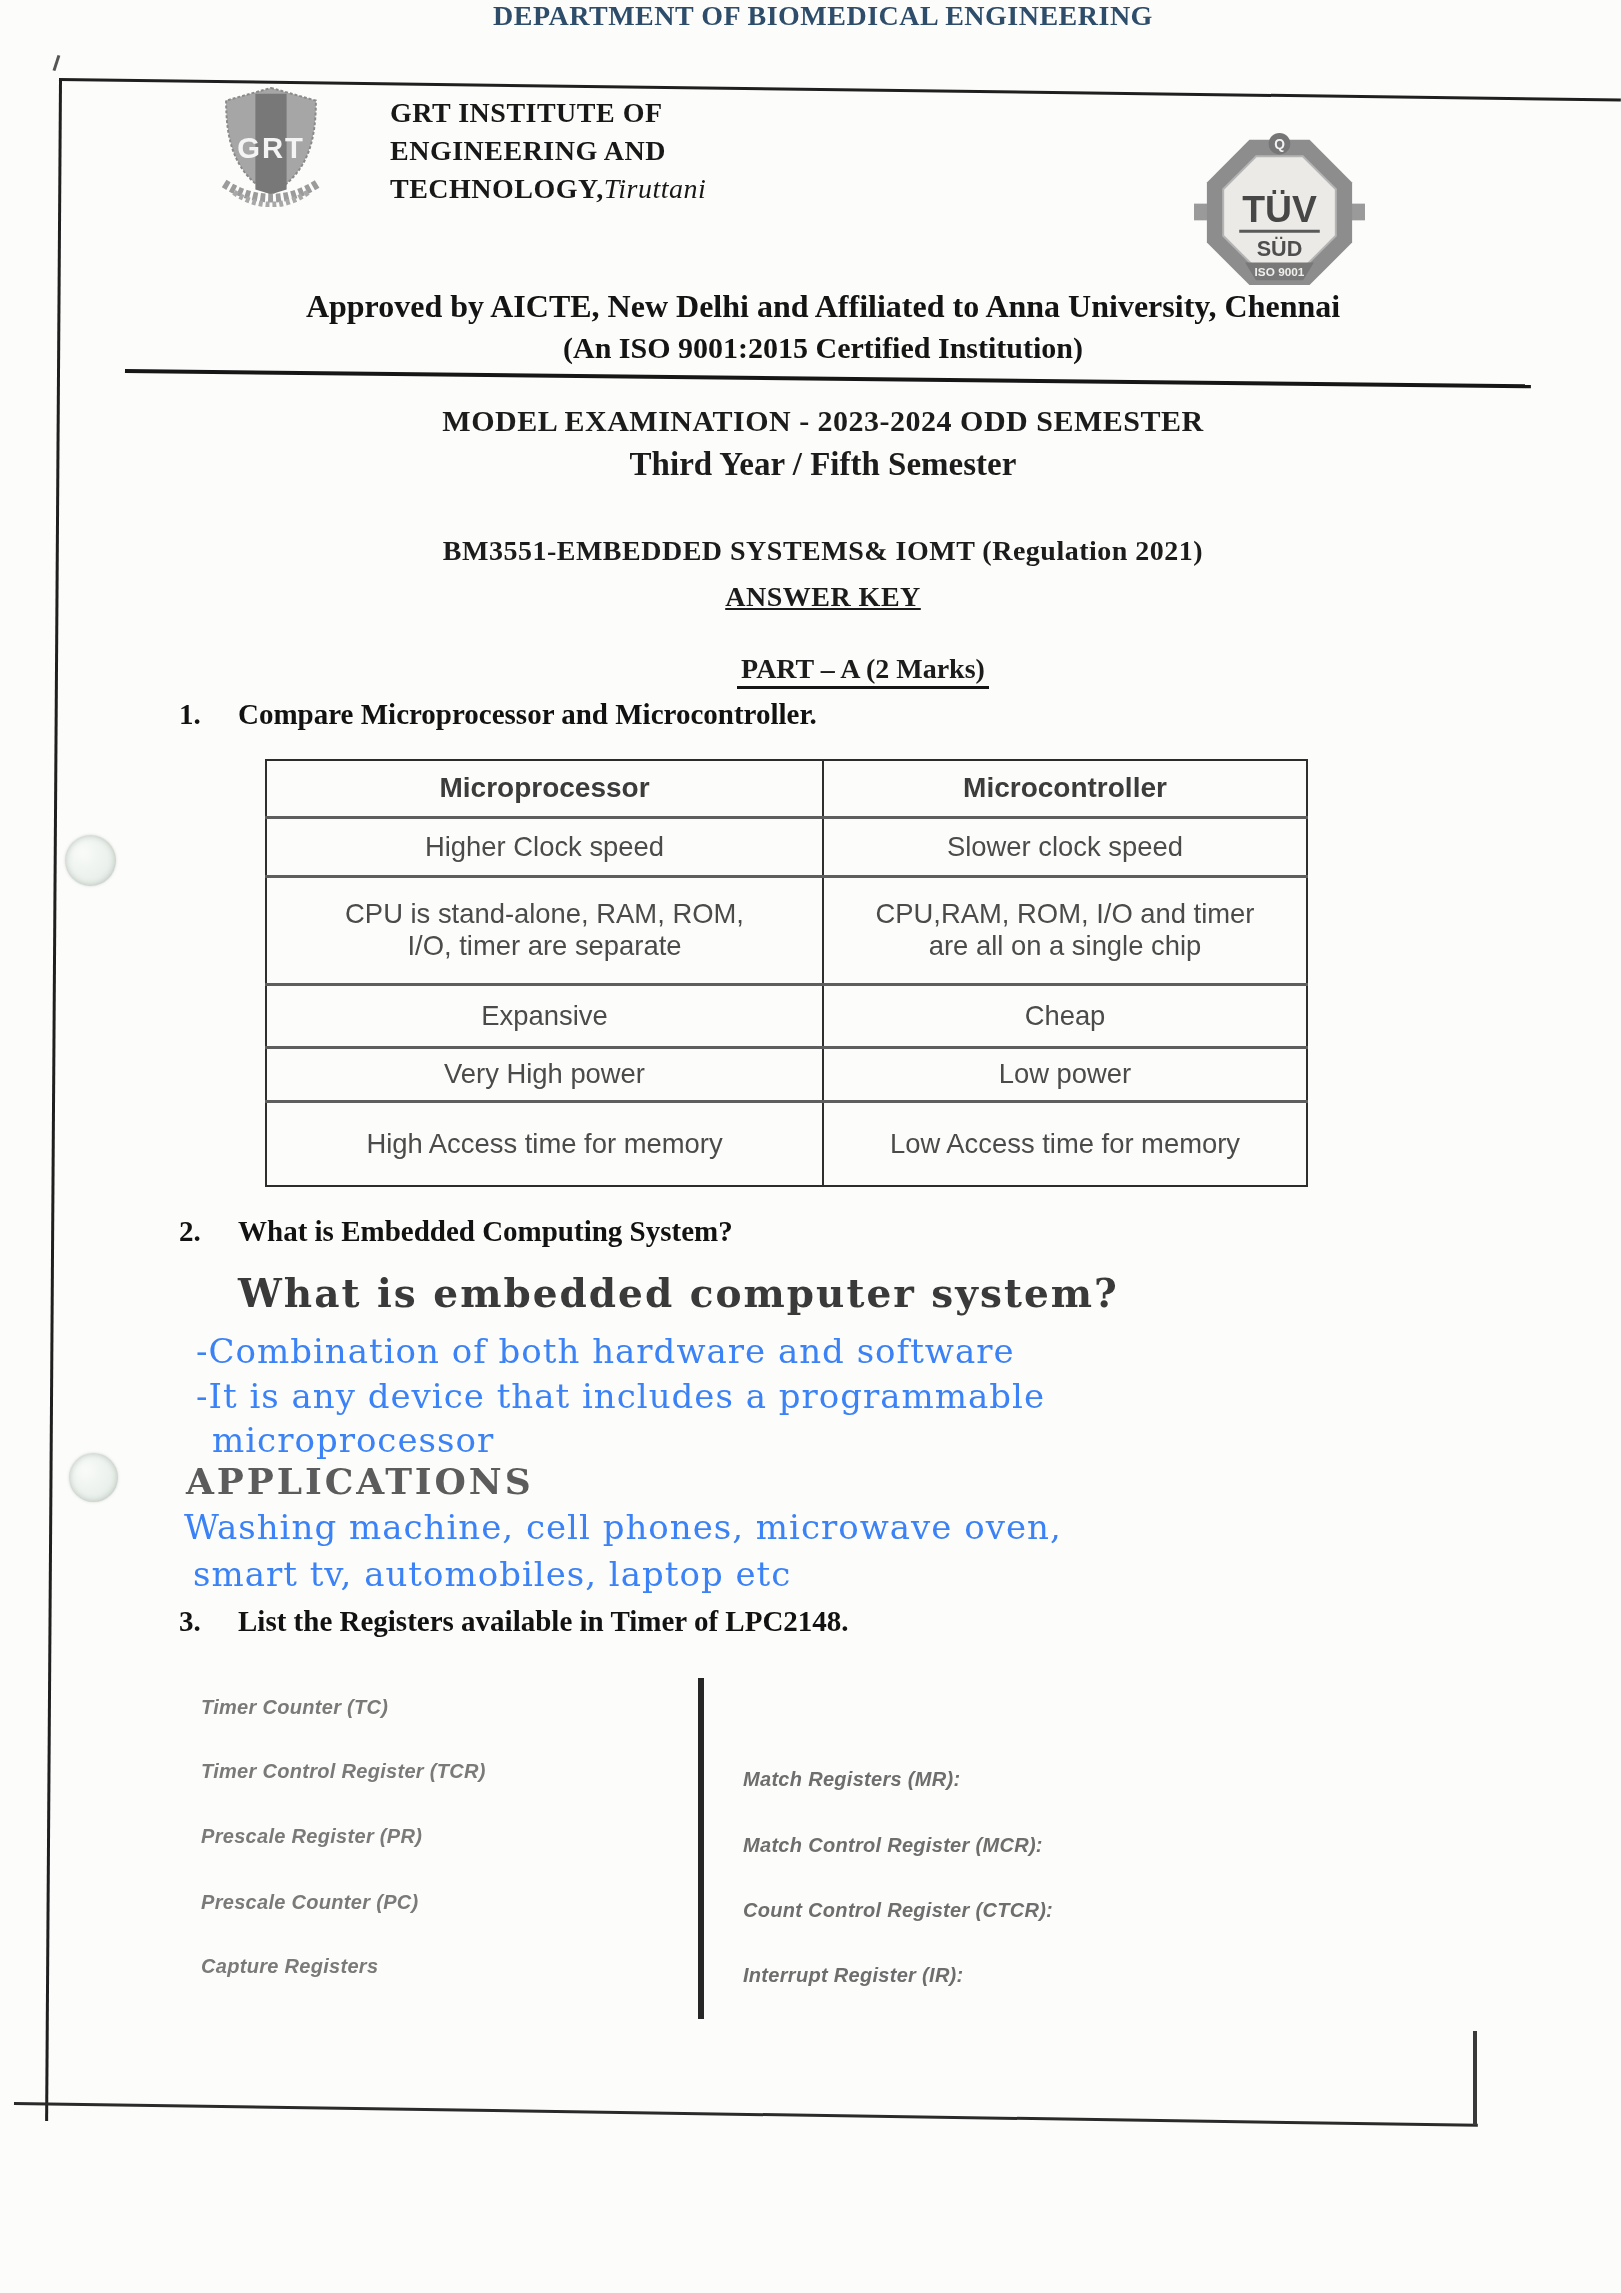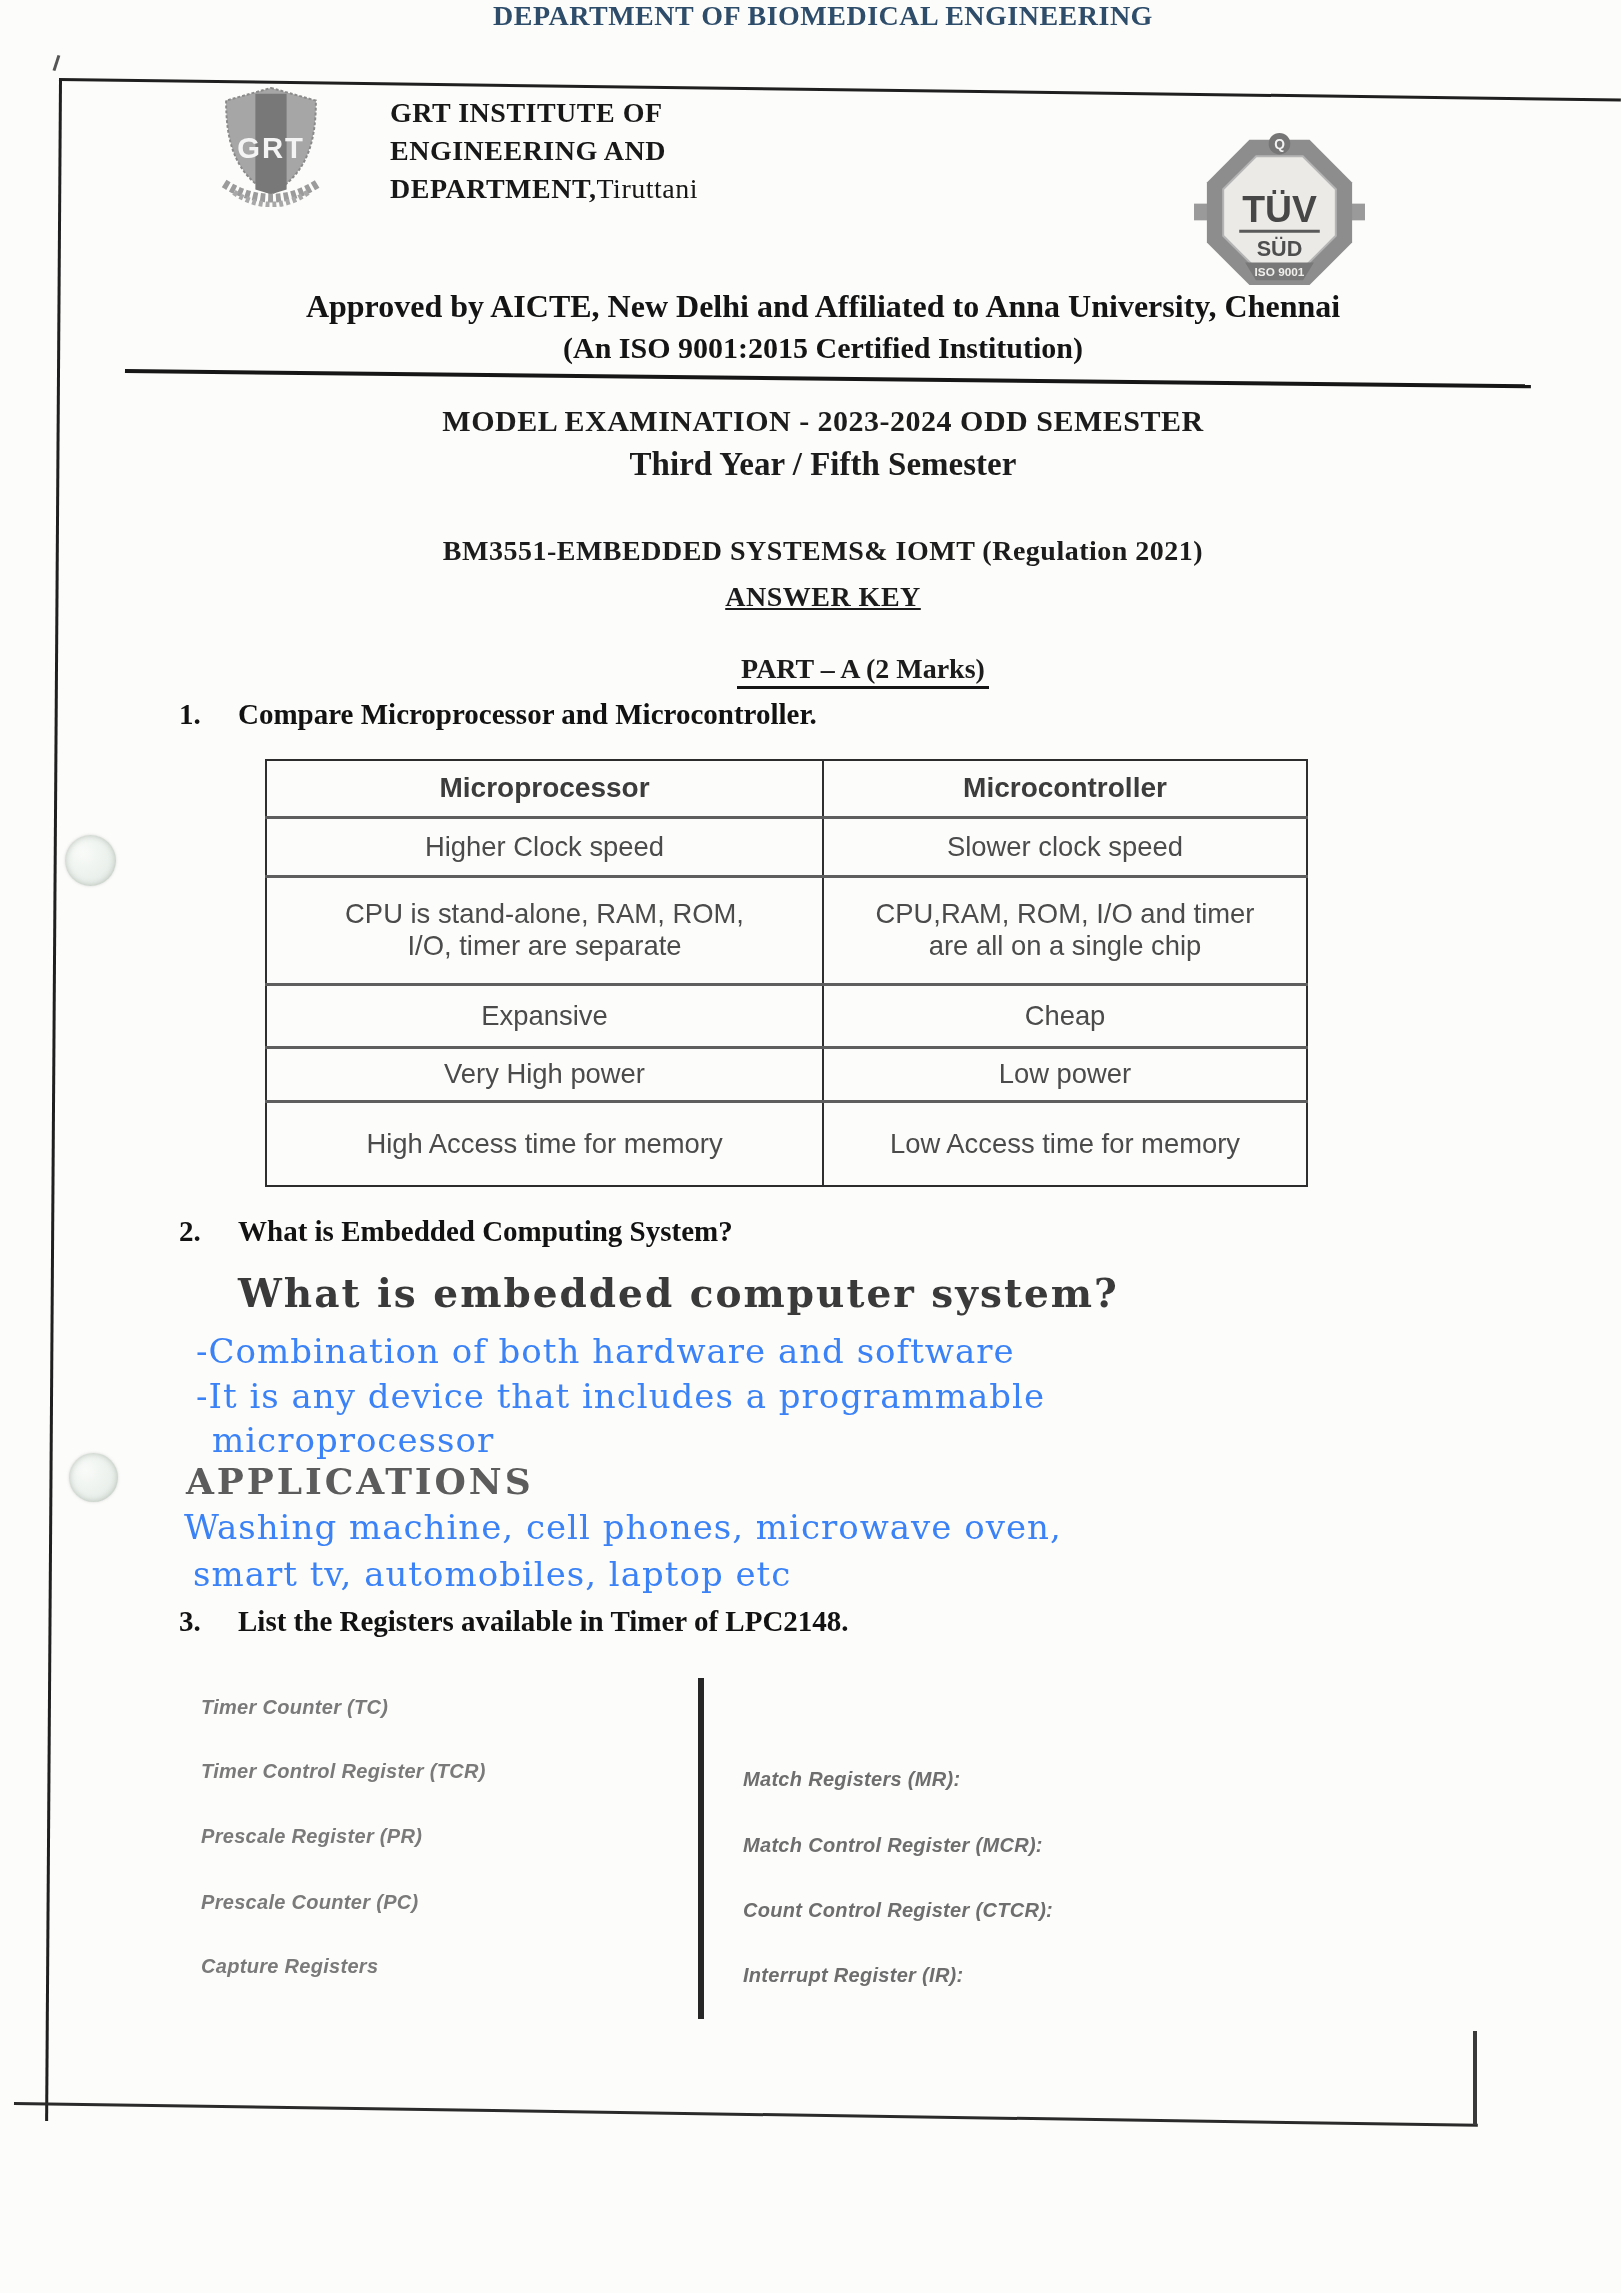--- a/index.html
+++ b/index.html
@@ -6,21 +6,21 @@
   .page{
     position:relative;width:1621px;height:2294px;margin:0 auto;
     background:#fcfcfa;overflow:hidden;
     font-family:"Liberation Serif", serif;color:#1c1c1c;
   }
   .abs{position:absolute;}
   
   .scanline{background:#1f1f1f;}
   
   .inst-name{font-weight:bold;font-size:28px;line-height:38px;letter-spacing:0.5px;color:#181818;}
-  .inst-city{font-weight:normal;}
+  .inst-city{font-weight:normal;font-style:italic;}
   .centerband{left:127px;width:1392px;text-align:center;}
   .approval{font-weight:bold;font-size:32px;color:#141414;}
   .isoline{font-weight:bold;font-size:30px;color:#141414;}
   .exam1{font-weight:bold;font-size:30px;letter-spacing:0.5px;}
   .exam2{font-weight:bold;font-size:33px;}
   .exam3{font-weight:bold;font-size:28px;letter-spacing:0.5px;}
   .exam4{font-weight:bold;font-size:28px;letter-spacing:0.5px;}
   .parta span{font-weight:bold;font-size:28px;border-bottom:3.9px solid #151515;padding:0 3.9px 2px 3.9px;}
   .qline{font-weight:bold;font-size:29px;color:#121212;}
   
@@ -61,21 +61,21 @@
     <path d="M56 4 L102 17 C102 58 94 92 56 113 C18 92 10 58 10 17 Z" fill="#a6a6a6" stroke="#8a8a8a" stroke-width="2" stroke-dasharray="3 2"></path>
     <path d="M40 10 L72 10 L72 108 L56 113 L40 108 Z" fill="#787878"></path>
     <text x="56" y="76" text-anchor="middle" font-family="Liberation Sans, sans-serif" font-size="30" font-weight="bold" fill="#f4f4f4" letter-spacing="2">GRT</text>
     <path d="M8 102 Q56 132 104 102" fill="none" stroke="#9b9b9b" stroke-width="9" stroke-dasharray="5 3"></path>
     <path d="M18 111 Q56 136 94 111" fill="none" stroke="#a8a8a8" stroke-width="6" stroke-dasharray="4 3"></path>
   </svg>
 
   <div class="abs inst-name" style="left:390px;top:94px;">
     <div>GRT INSTITUTE OF</div>
     <div>ENGINEERING AND</div>
-    <div><span>DEPARTMENT,</span><span class="inst-city">Tiruttani</span></div>
+    <div><span>TECHNOLOGY,</span><span class="inst-city">Tiruttani</span></div>
   </div>
 
   <svg class="abs" style="left:1194px;top:127px;" width="171" height="169" viewBox="0 0 174 172">
     <rect x="0" y="78" width="18" height="17" fill="#9a9a9a"></rect>
     <rect x="156" y="78" width="18" height="17" fill="#9a9a9a"></rect>
     <polygon points="160.9,117.6 117.6,160.9 56.4,160.9 13.1,117.6 13.1,56.4 56.4,13.1 117.6,13.1 160.9,56.4" fill="#8d8d8d"></polygon>
     <polygon points="144.3,110.7 110.7,144.3 63.3,144.3 29.7,110.7 29.7,63.3 63.3,29.7 110.7,29.7 144.3,63.3" fill="#eceae6" stroke="#b5b5b5" stroke-width="2"></polygon>
     <circle cx="87" cy="17" r="11" fill="#767676"></circle>
     <text x="87" y="22" text-anchor="middle" font-family="Liberation Sans, sans-serif" font-size="14" font-weight="bold" fill="#f3f3f3">Q</text>
     <text x="87" y="97" text-anchor="middle" font-family="Liberation Sans, sans-serif" font-size="38" font-weight="bold" fill="#474747">TÜV</text>

